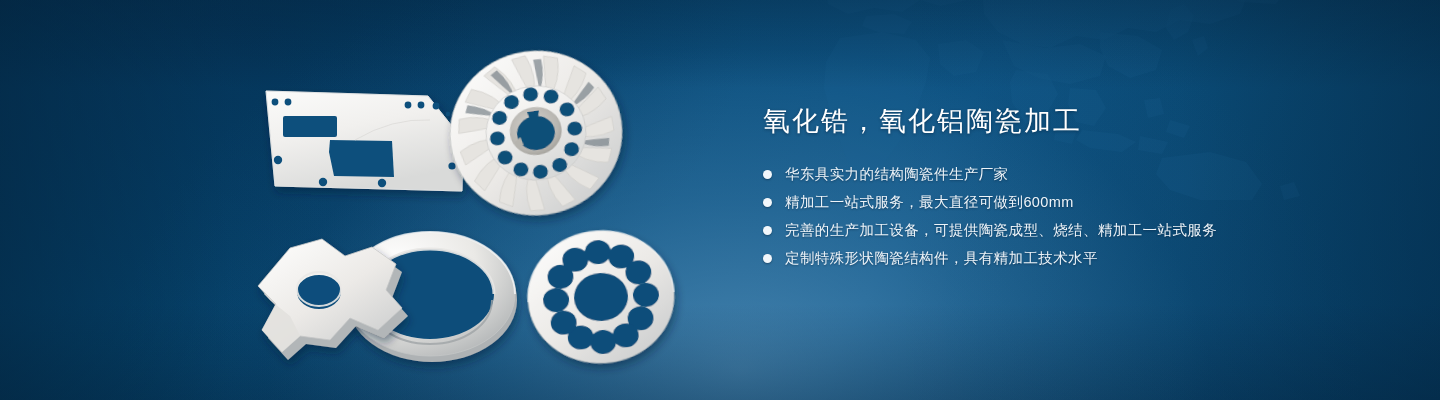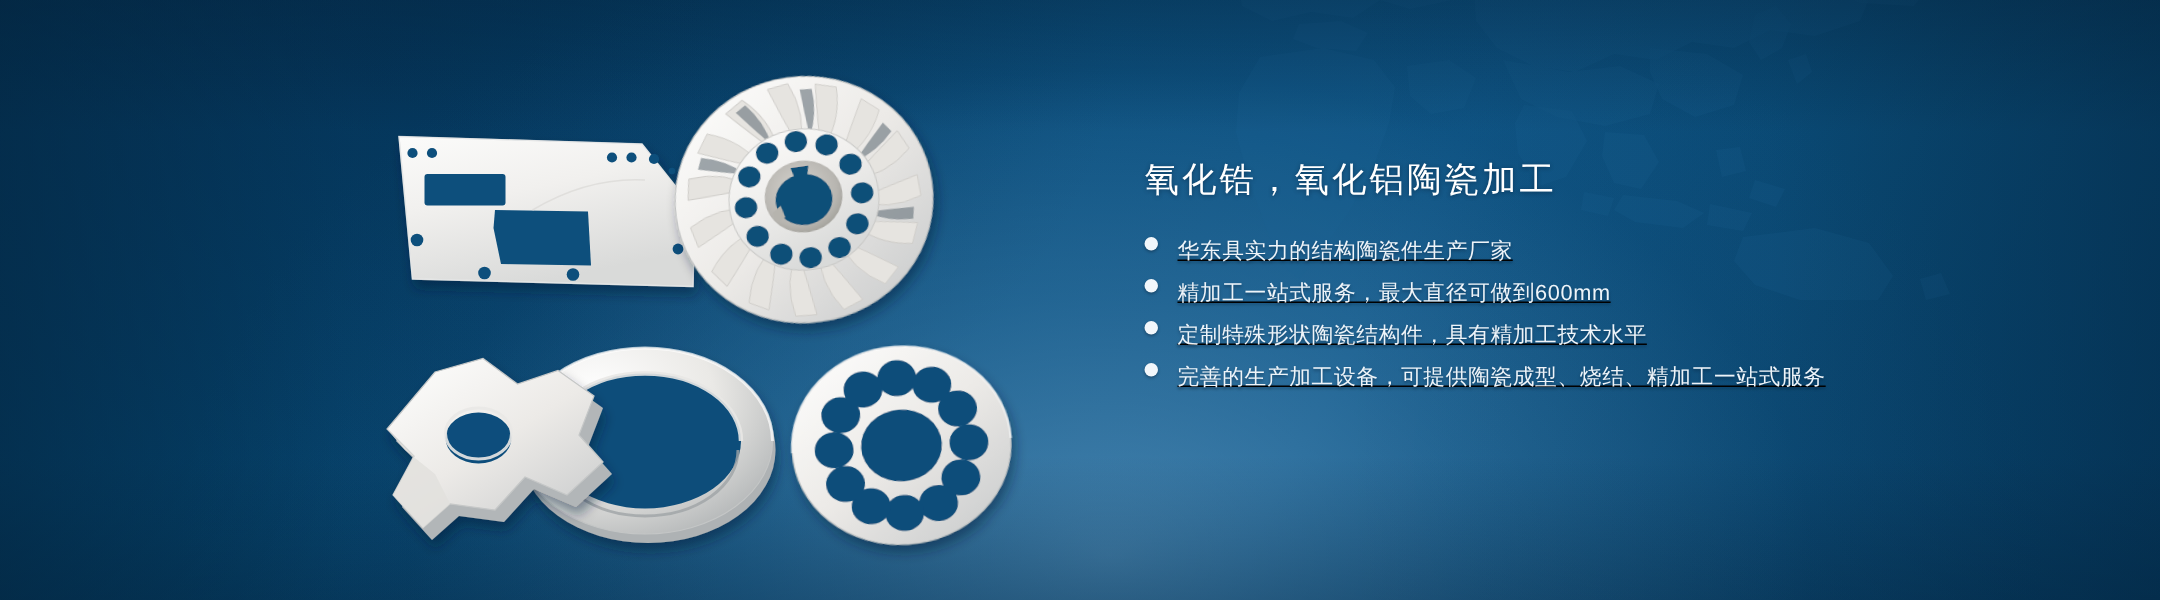--- a/index.html
+++ b/index.html
@@ -37,36 +37,35 @@
   .bg-map svg{ width:100%; height:100%; display:block; }
 
   
   .products{ position:absolute; left:0; top:0; width:720px; height:400px; }
   .products svg{ width:720px; height:400px; display:block; }
 
   
   .copy{ position:absolute; left:763px; top:108px; width:640px; }
 
   .headline{
-    font-size:23px;
+    font-size:27px;
     line-height:1.0;
     letter-spacing:2px;
     color:#ffffff;
     font-weight:400;
     text-shadow:0 1px 3px rgba(0,20,40,0.45);
     white-space:nowrap;
   }
 
   .bullets{ margin-top:27px; list-style:none; }
   .bullet{
     display:flex;
-    align-items:flex-start;
+    align-items:center;
     height:25px;
     margin-bottom:3px;
-    text-decoration:underline;
   }
   .bullet-dot{
     flex:0 0 auto;
     width:9px; height:9px;
     border-radius:50%;
     background:#f2f7fb;
     margin-right:13px;
     box-shadow:0 1px 2px rgba(0,15,30,0.35);
   }
   .bullet-text{
@@ -305,22 +304,22 @@
       <li class="bullet">
         <span class="bullet-dot"></span>
         <span class="bullet-text">华东具实力的结构陶瓷件生产厂家</span>
       </li>
       <li class="bullet">
         <span class="bullet-dot"></span>
         <span class="bullet-text">精加工一站式服务，最大直径可做到600mm</span>
       </li>
       <li class="bullet">
         <span class="bullet-dot"></span>
-        <span class="bullet-text">定制特殊形状陶瓷结构件，具有精加工技术水平</span>
+        <span class="bullet-text">完善的生产加工设备，可提供陶瓷成型、烧结、精加工一站式服务</span>
       </li>
       <li class="bullet">
         <span class="bullet-dot"></span>
-        <span class="bullet-text">完善的生产加工设备，可提供陶瓷成型、烧结、精加工一站式服务</span>
+        <span class="bullet-text">定制特殊形状陶瓷结构件，具有精加工技术水平</span>
       </li>
     </ul>
 
   </div>
 </div>
 
 </body></html>

